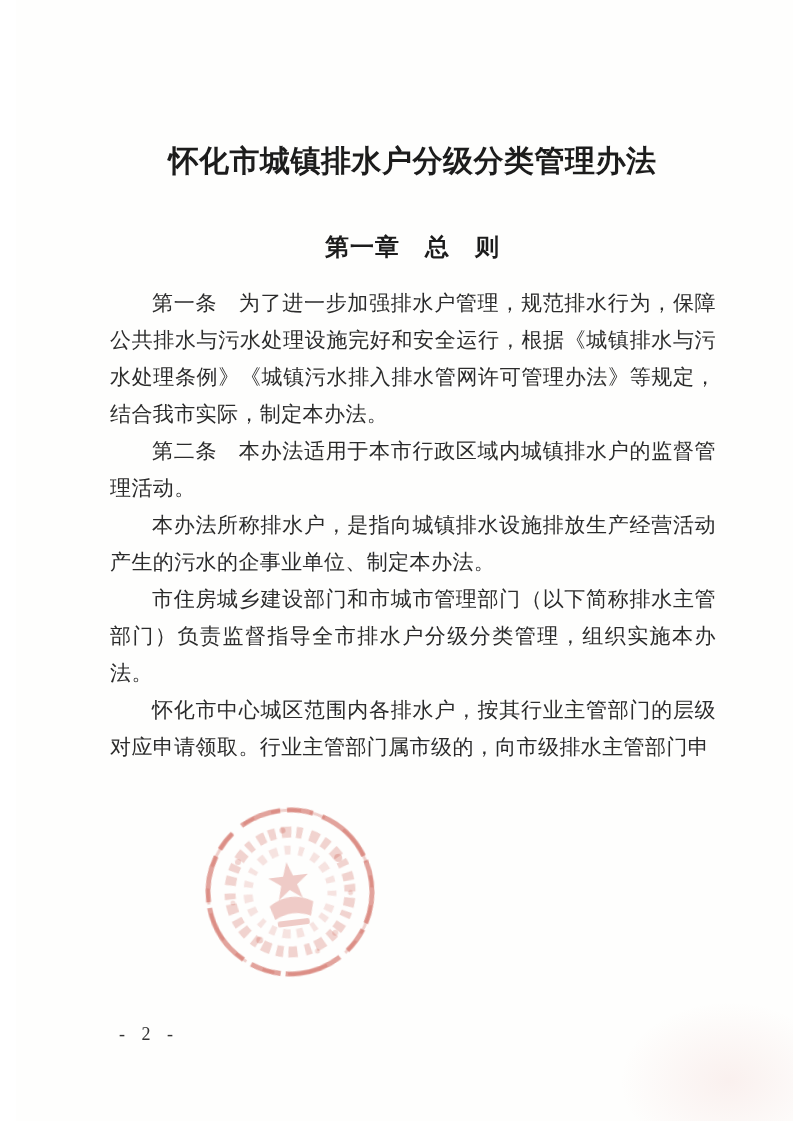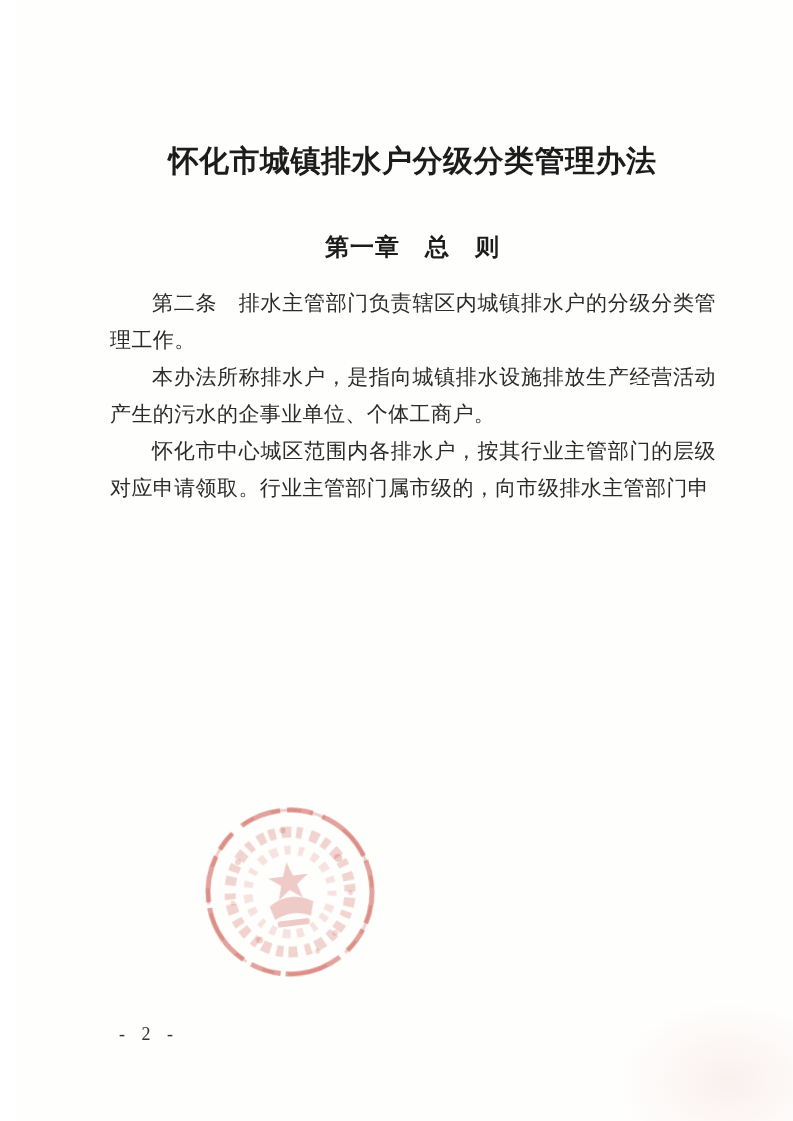--- a/index.html
+++ b/index.html
@@ -94,22 +94,24 @@
 </head>
 <body>
 
 <div class="page">
 
   <h1 class="doc-title">怀化市城镇排水户分级分类管理办法</h1>
 
   <h2 class="chapter-heading">第一章　总　则</h2>
 
   <div class="doc-body">
-    <p>第二条　排水主管部门负责辖区内城镇排水户的分级分类管理工作。</p>
-    <p>本办法所称排水户，是指向城镇排水设施排放生产经营活动产生的污水的企事业单位、个体工商户。</p>
+    <p>第一条　为了进一步加强排水户管理，规范排水行为，保障公共排水与污水处理设施完好和安全运行，根据《城镇排水与污水处理条例》《城镇污水排入排水管网许可管理办法》等规定，结合我市实际，制定本办法。</p>
+    <p>第二条　本办法适用于本市行政区域内城镇排水户的监督管理活动。</p>
+    <p>本办法所称排水户，是指向城镇排水设施排放生产经营活动产生的污水的企事业单位、制定本办法。</p>
+    <p>市住房城乡建设部门和市城市管理部门（以下简称排水主管部门）负责监督指导全市排水户分级分类管理，组织实施本办法。</p>
     <p>怀化市中心城区范围内各排水户，按其行业主管部门的层级对应申请领取。行业主管部门属市级的，向市级排水主管部门申</p>
   </div>
 
   <div class="seal">
     <svg width="176" height="176" viewBox="0 0 176 176" xmlns="http://www.w3.org/2000/svg">
       <g stroke="var(--seal-color, #c23a2b)" fill="none">
 
         <circle cx="88" cy="88" r="82" stroke-width="5" opacity="0.55" stroke-dasharray="42 7 26 10 58 5 31 9 63 6 47 8 20 12"></circle>
         <circle cx="88" cy="88" r="82" stroke-width="3" opacity="0.28" stroke-dasharray="12 18 30 9 16 22 40 14" transform="rotate(130 88 88)"></circle>
 

